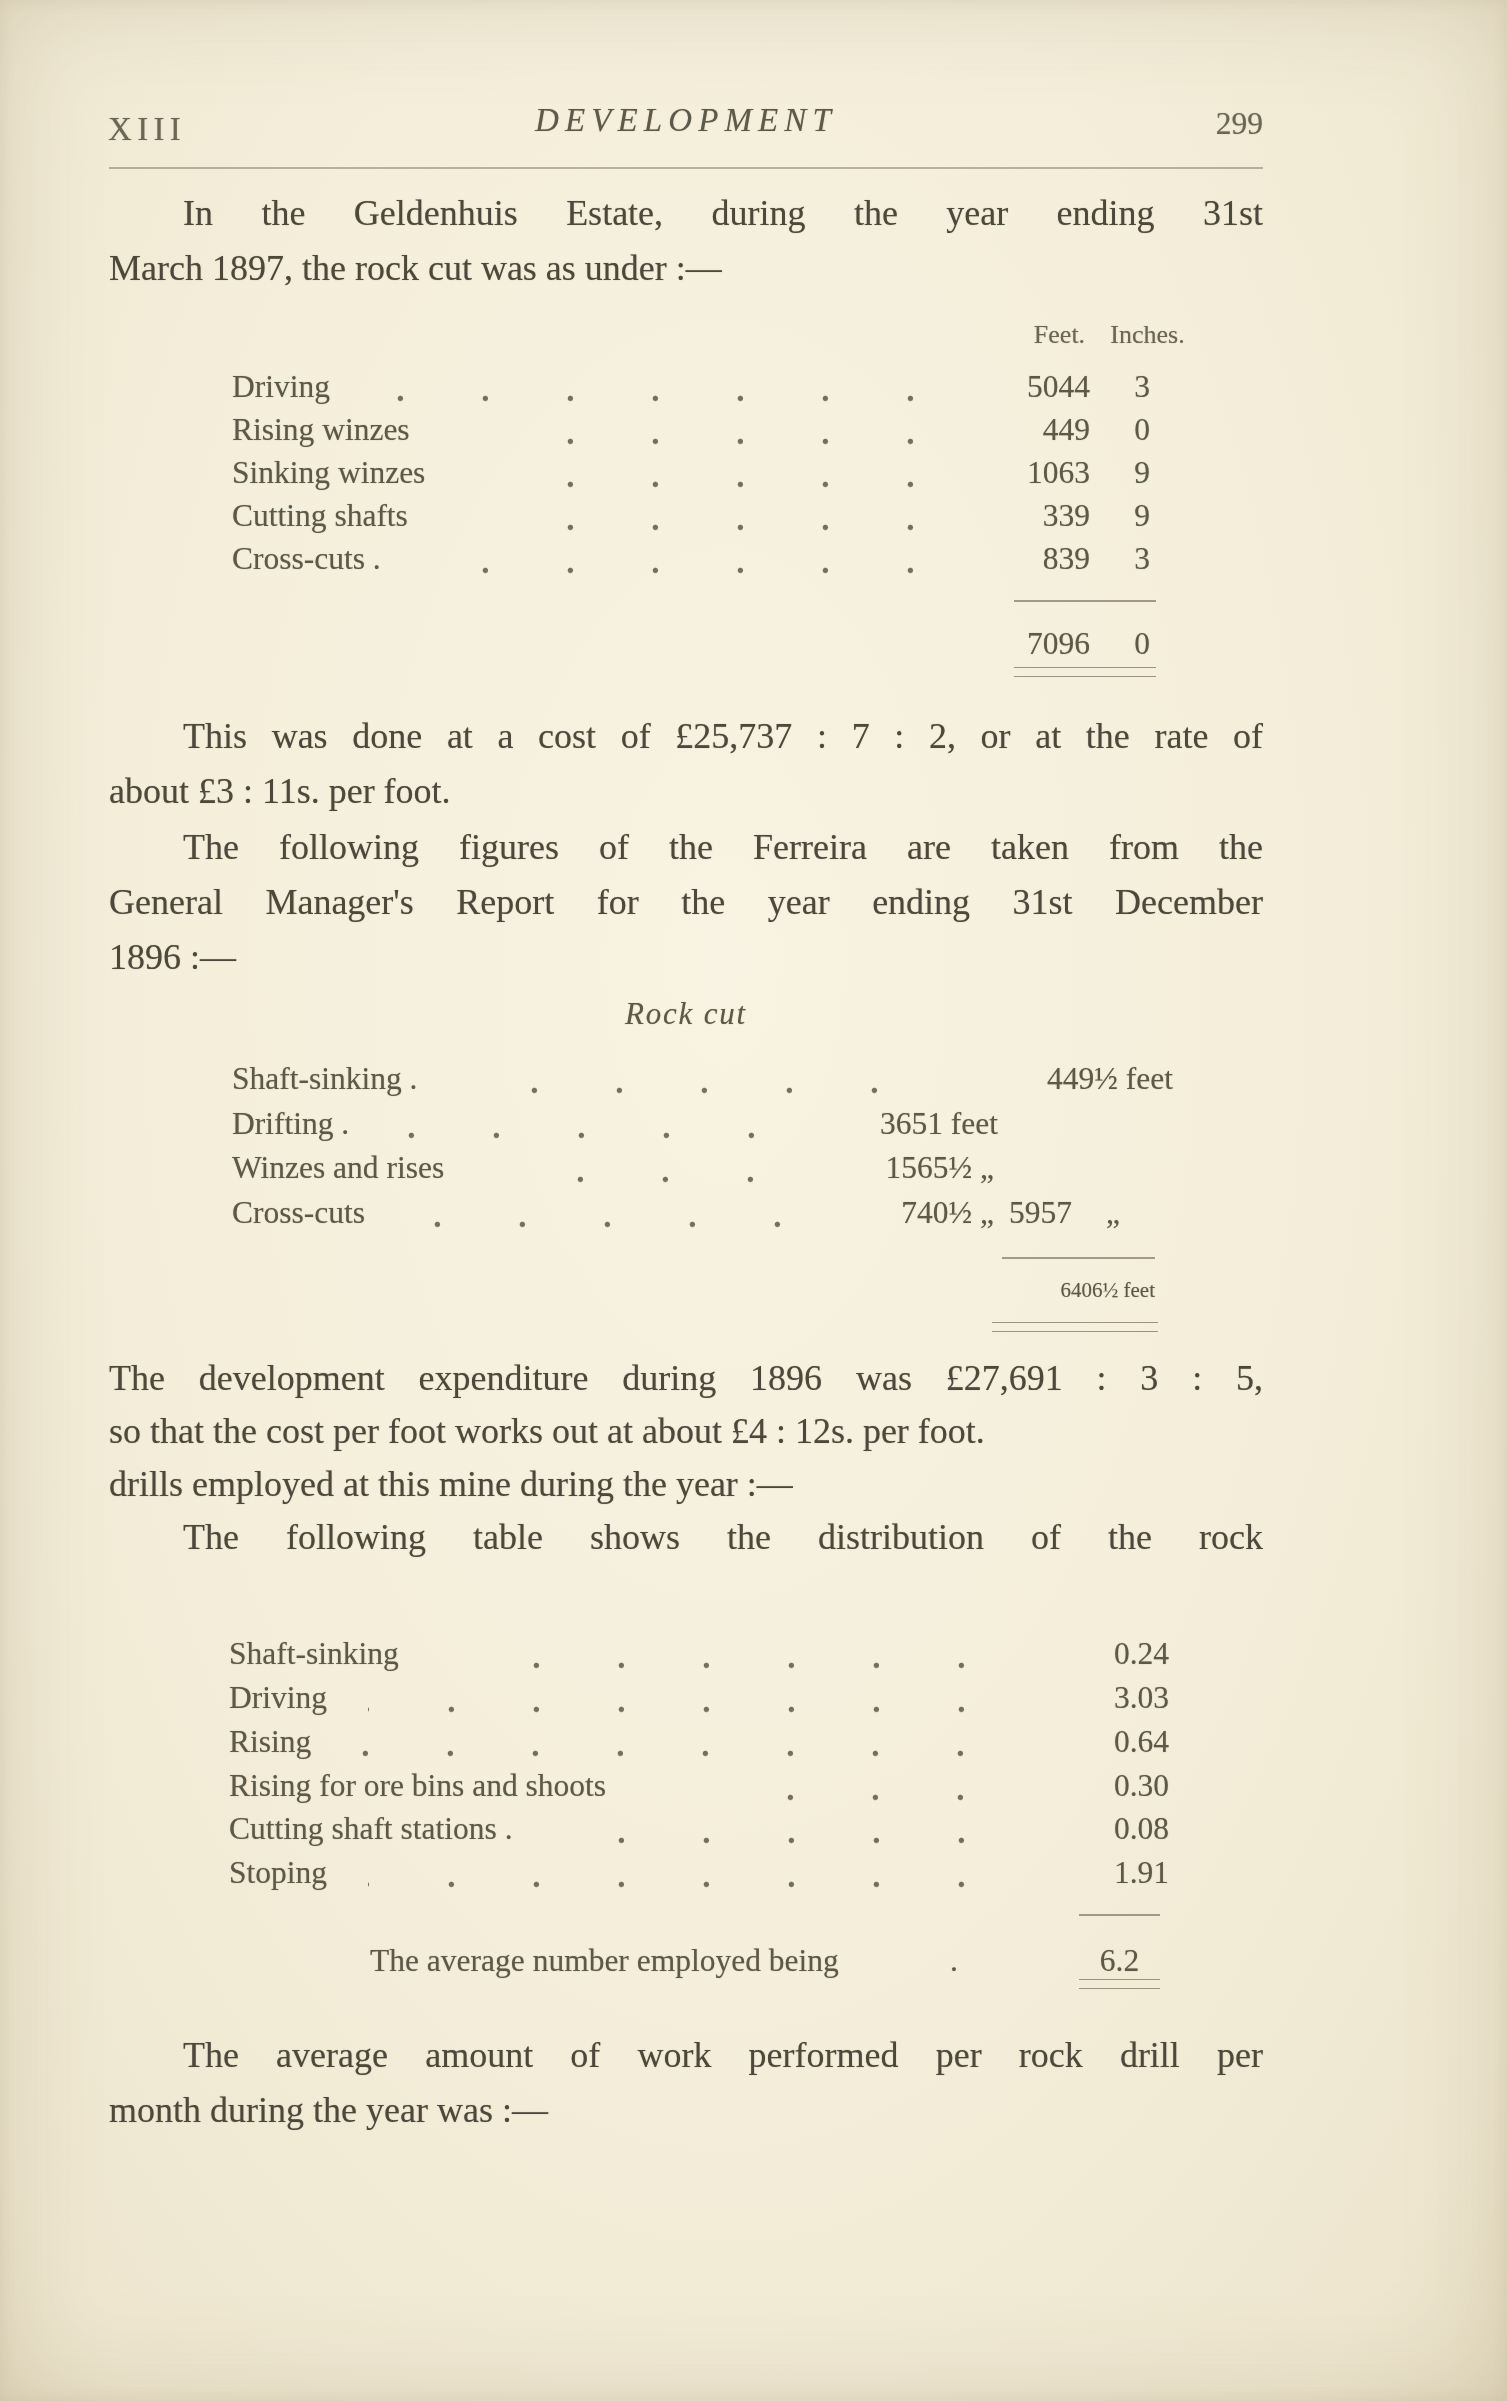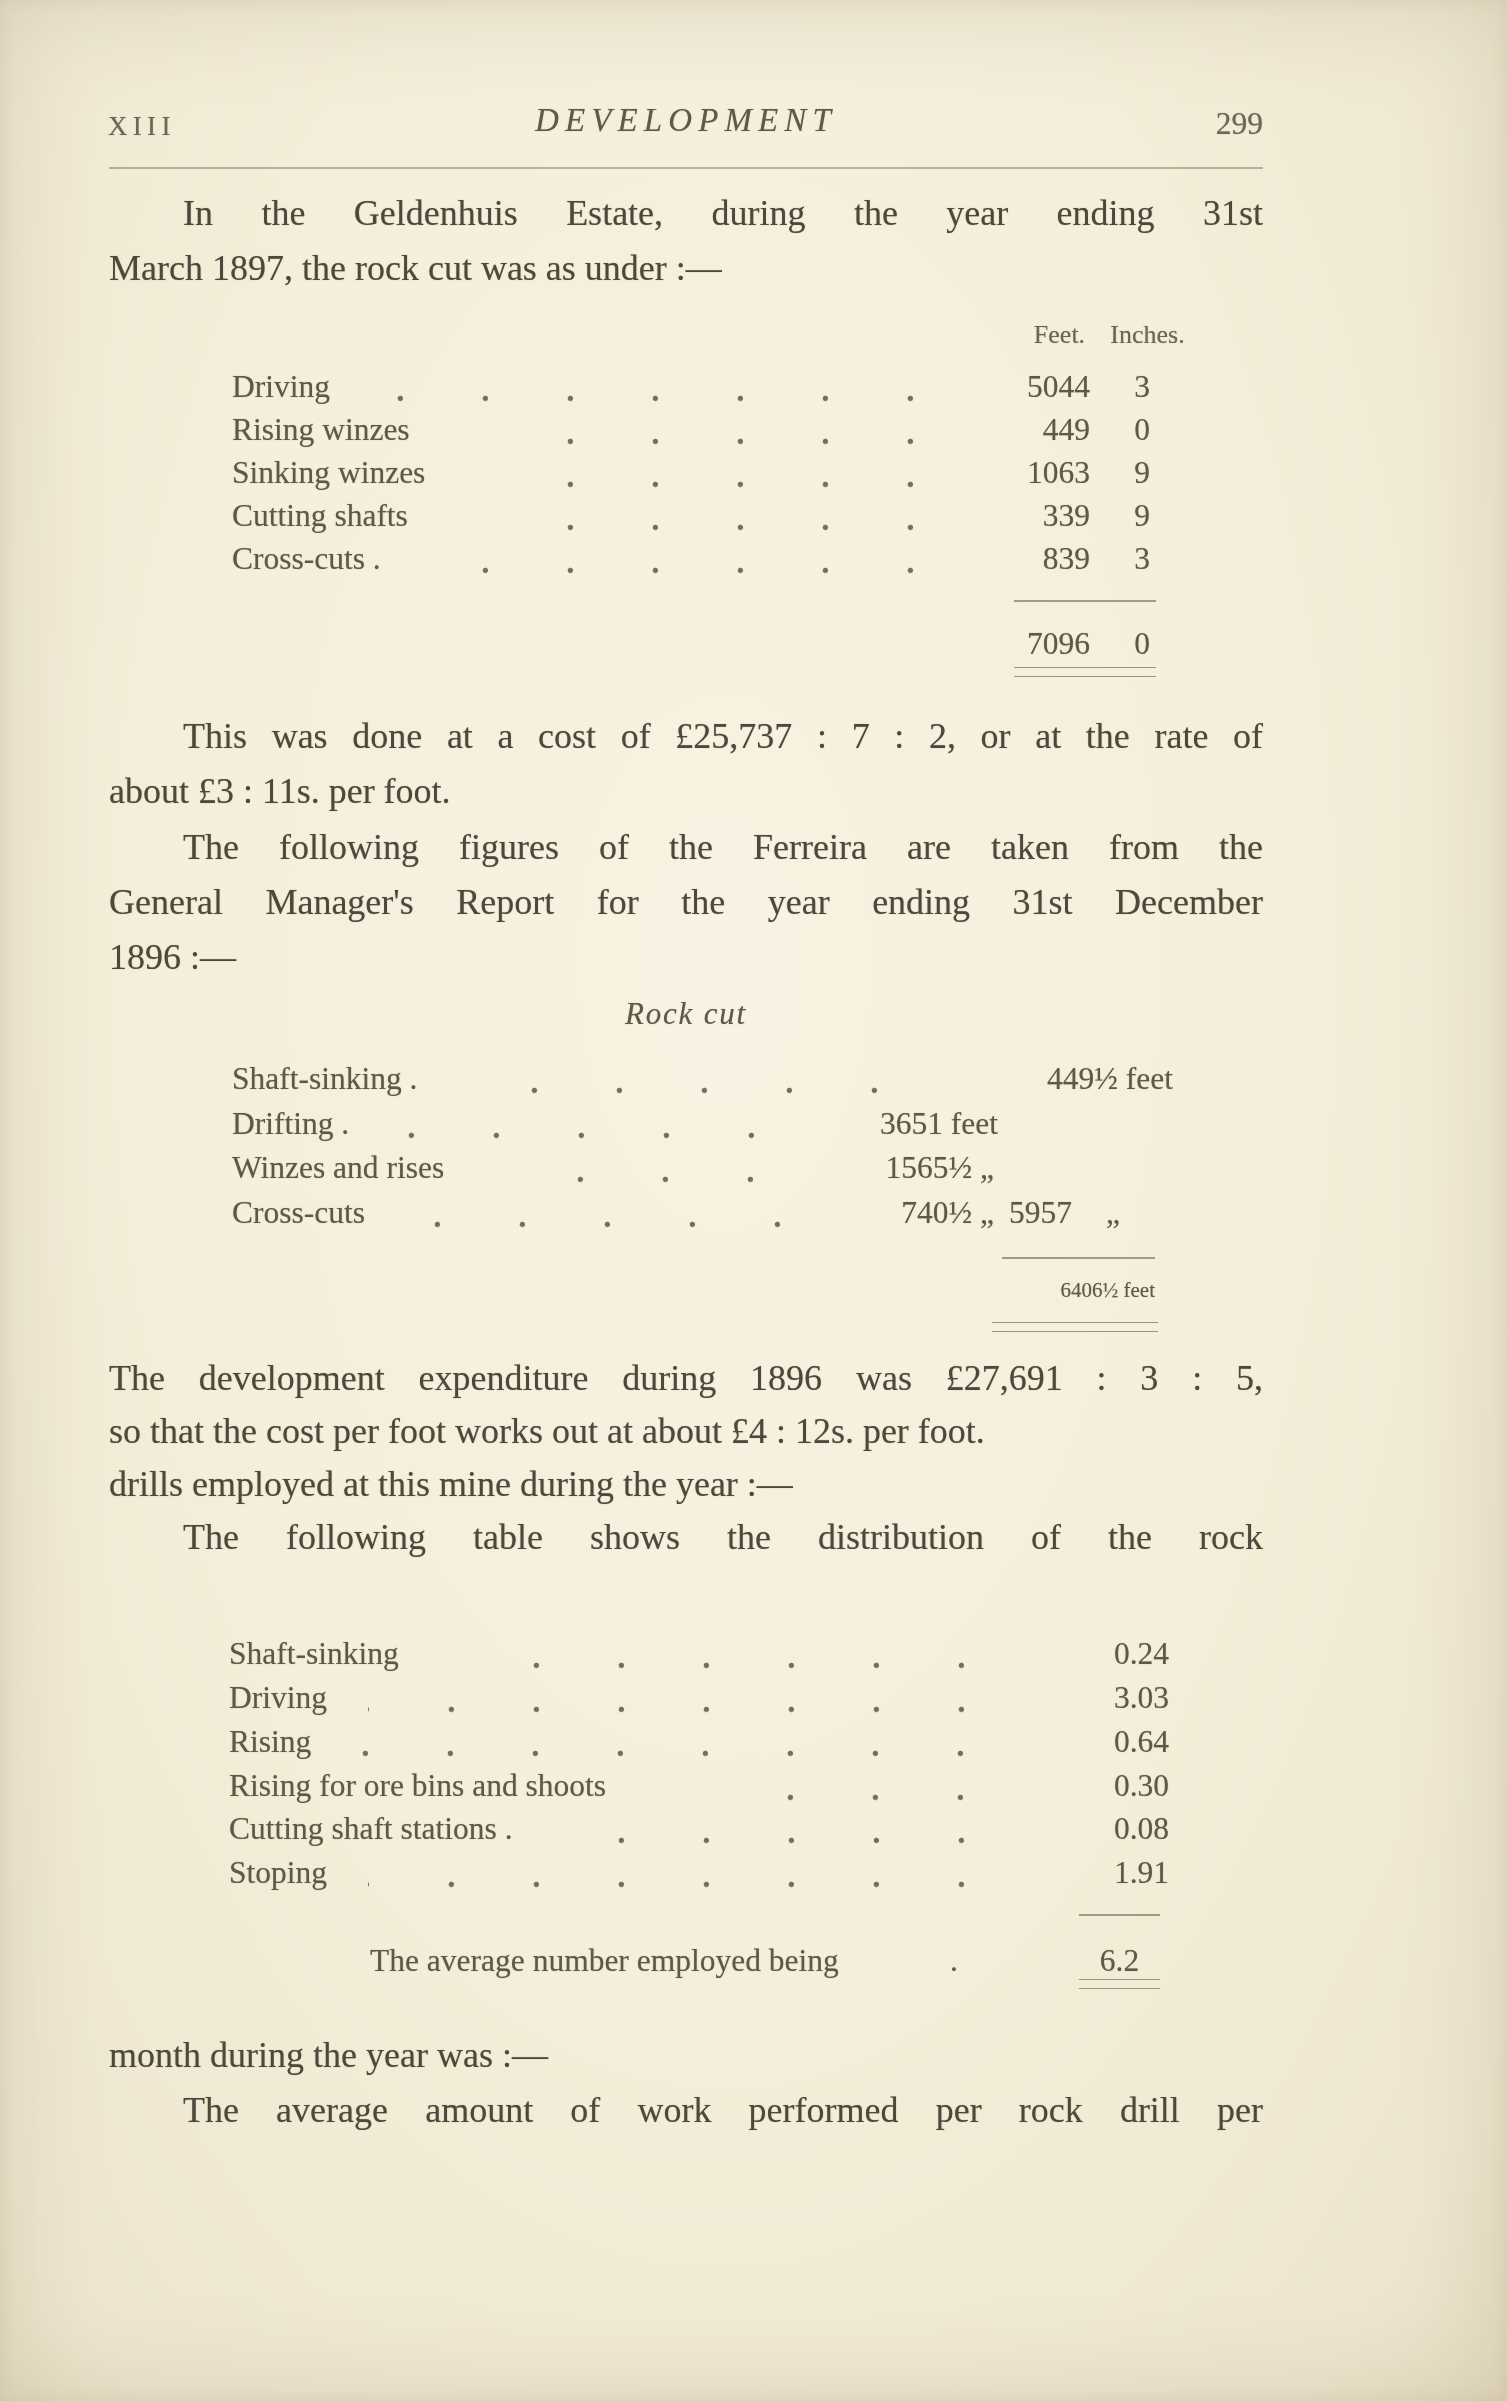--- a/index.html
+++ b/index.html
@@ -13,21 +13,21 @@
     color:#4c483b;
     overflow:hidden;
   }
   .page::after{
     content:"";position:absolute;inset:0;pointer-events:none;
     box-shadow:inset 0 0 105px rgba(140,125,90,0.22), inset 0 0 15.8px rgba(140,125,90,0.12);
   }
   .ink{ text-shadow:0 0 1.1px rgba(84,79,62,0.45); }
 
   
-  .chapter{position:absolute;left:108px;top:111px;font-size:27px;letter-spacing:5.3px;color:#6b6655;}
+  .chapter{position:absolute;left:108px;top:111px;font-size:33px;letter-spacing:5.3px;color:#6b6655;}
   .running-title{position:absolute;left:109px;width:1154px;top:102px;text-align:center;
     font-style:italic;font-size:33px;letter-spacing:6.1px;color:#5e5a4a;}
   .page-number{position:absolute;left:985px;width:278px;top:106px;text-align:right;font-size:31.5px;color:#6b6655;}
   .rule{position:absolute;height:1.8px;background:#847e69;opacity:.75;}
   .rule.faint{opacity:.55;}
   .dblrule{position:absolute;height:7.9px;border-top:1.8px solid #847e69;border-bottom:1.8px solid #847e69;opacity:.8;}
 
   
   .para{position:absolute;left:109px;width:1154px;font-size:36px;color:#4c483b;}
   .para .line{line-height:55px;min-height:55px;white-space:normal;}
@@ -189,18 +189,18 @@
 
   <div class="rule" style="left:1079px;top:1914px;width:81px;"></div>
   <div class="trow ink" style="top:1943px;">
     <span class="avg-label">The average number employed being</span>
     <span class="avg-dot">.</span>
     <span class="avg-value">6.2</span>
   </div>
   <div class="dblrule" style="left:1079px;top:1979px;width:81px;"></div>
 
   <div class="para ink" style="top:2028px;">
+    <div class="line j indent">The average amount of work performed per rock drill per</div>
     <div class="line">month during the year was :—</div>
-    <div class="line j indent">The average amount of work performed per rock drill per</div>
   </div>
 
 </div>
 
 
 </body></html>

